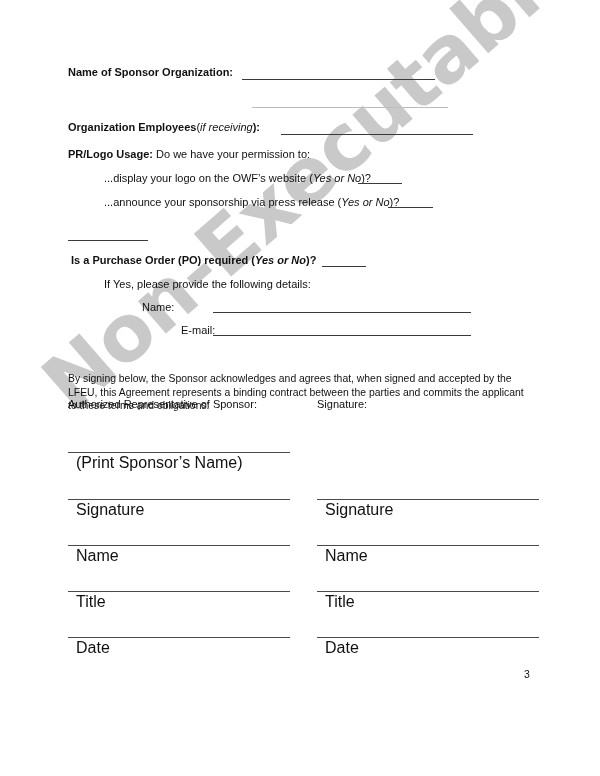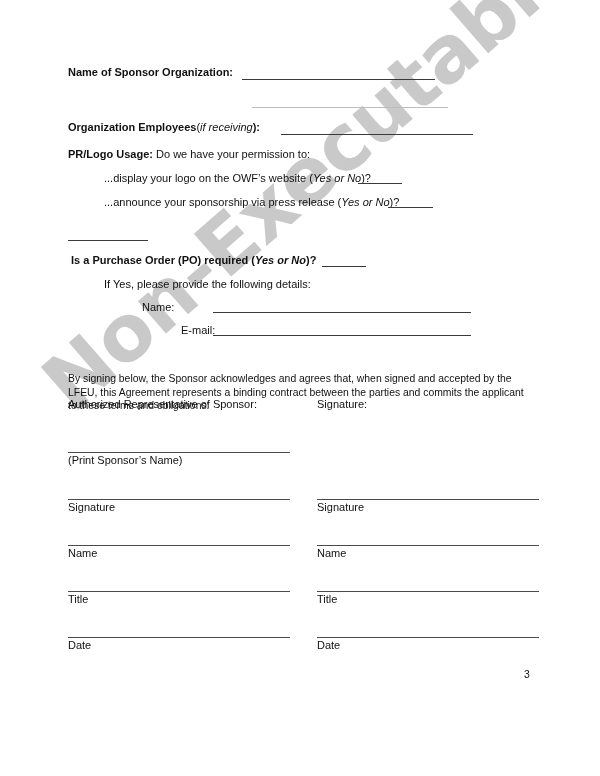--- a/index.html
+++ b/index.html
@@ -77,23 +77,24 @@
     position: absolute;
     font-size: 10.4px;
     color: #111111;
     line-height: 1.32;
     white-space: normal;
     margin-top: 24px;
   }
 
   .sig-label {
     position: absolute;
-    font-size: 11px;
+    font-size: 16px;
     color: #111111;
     white-space: nowrap;
+    margin-left: 8px;
   }
 
   .pagenum {
     position: absolute;
     font-size: 10.4px;
     color: #111111;
   }
 </style>
 </head>
 <body>

